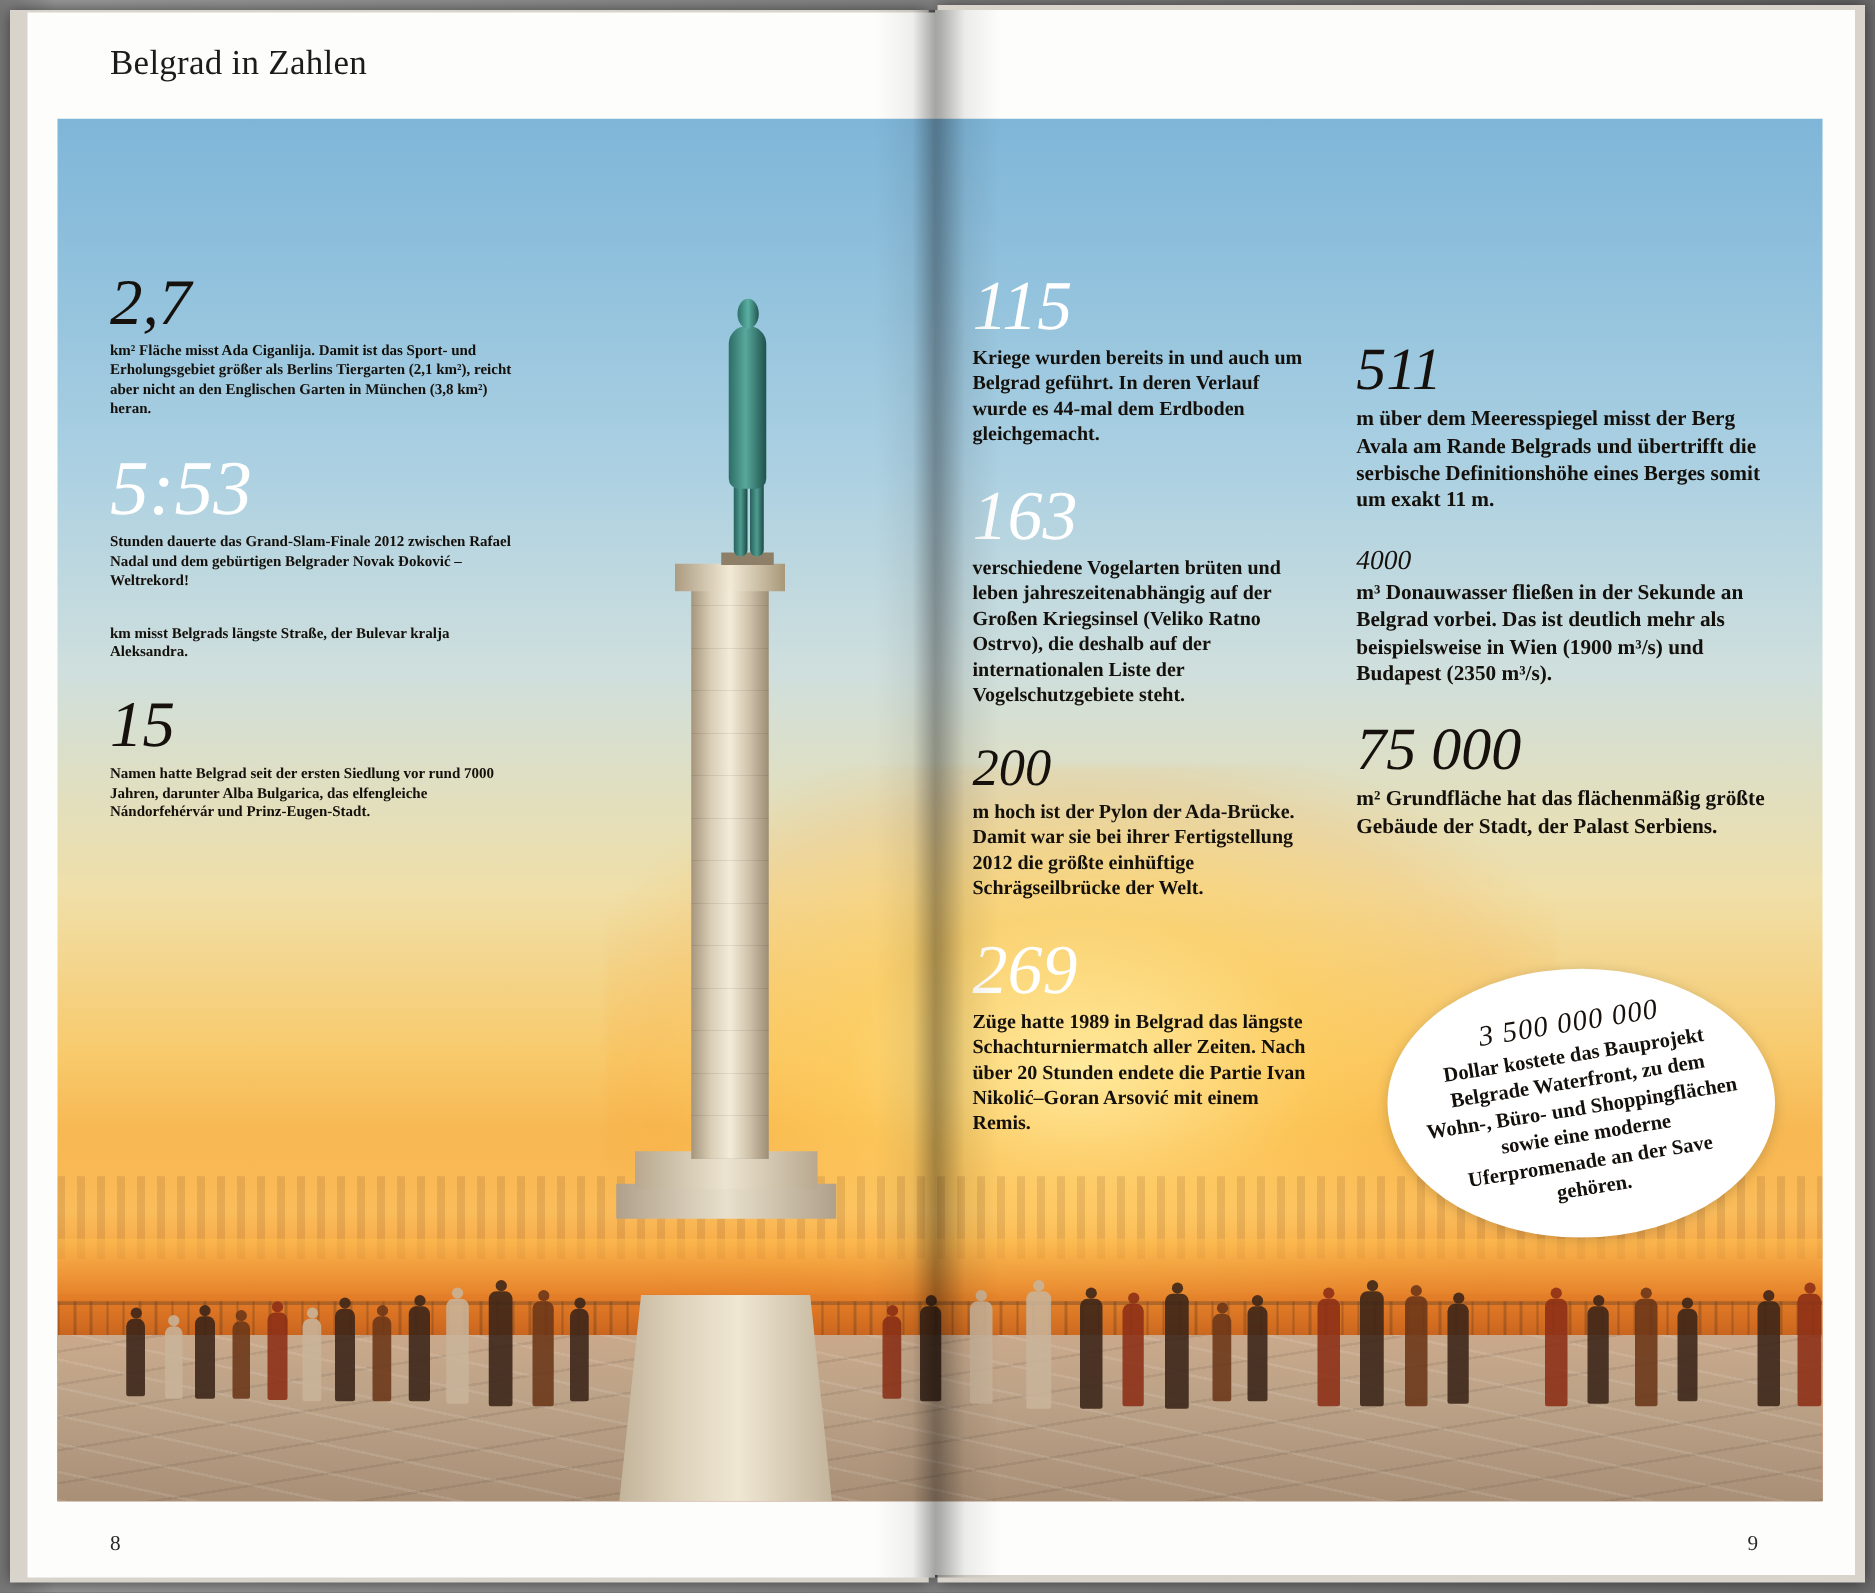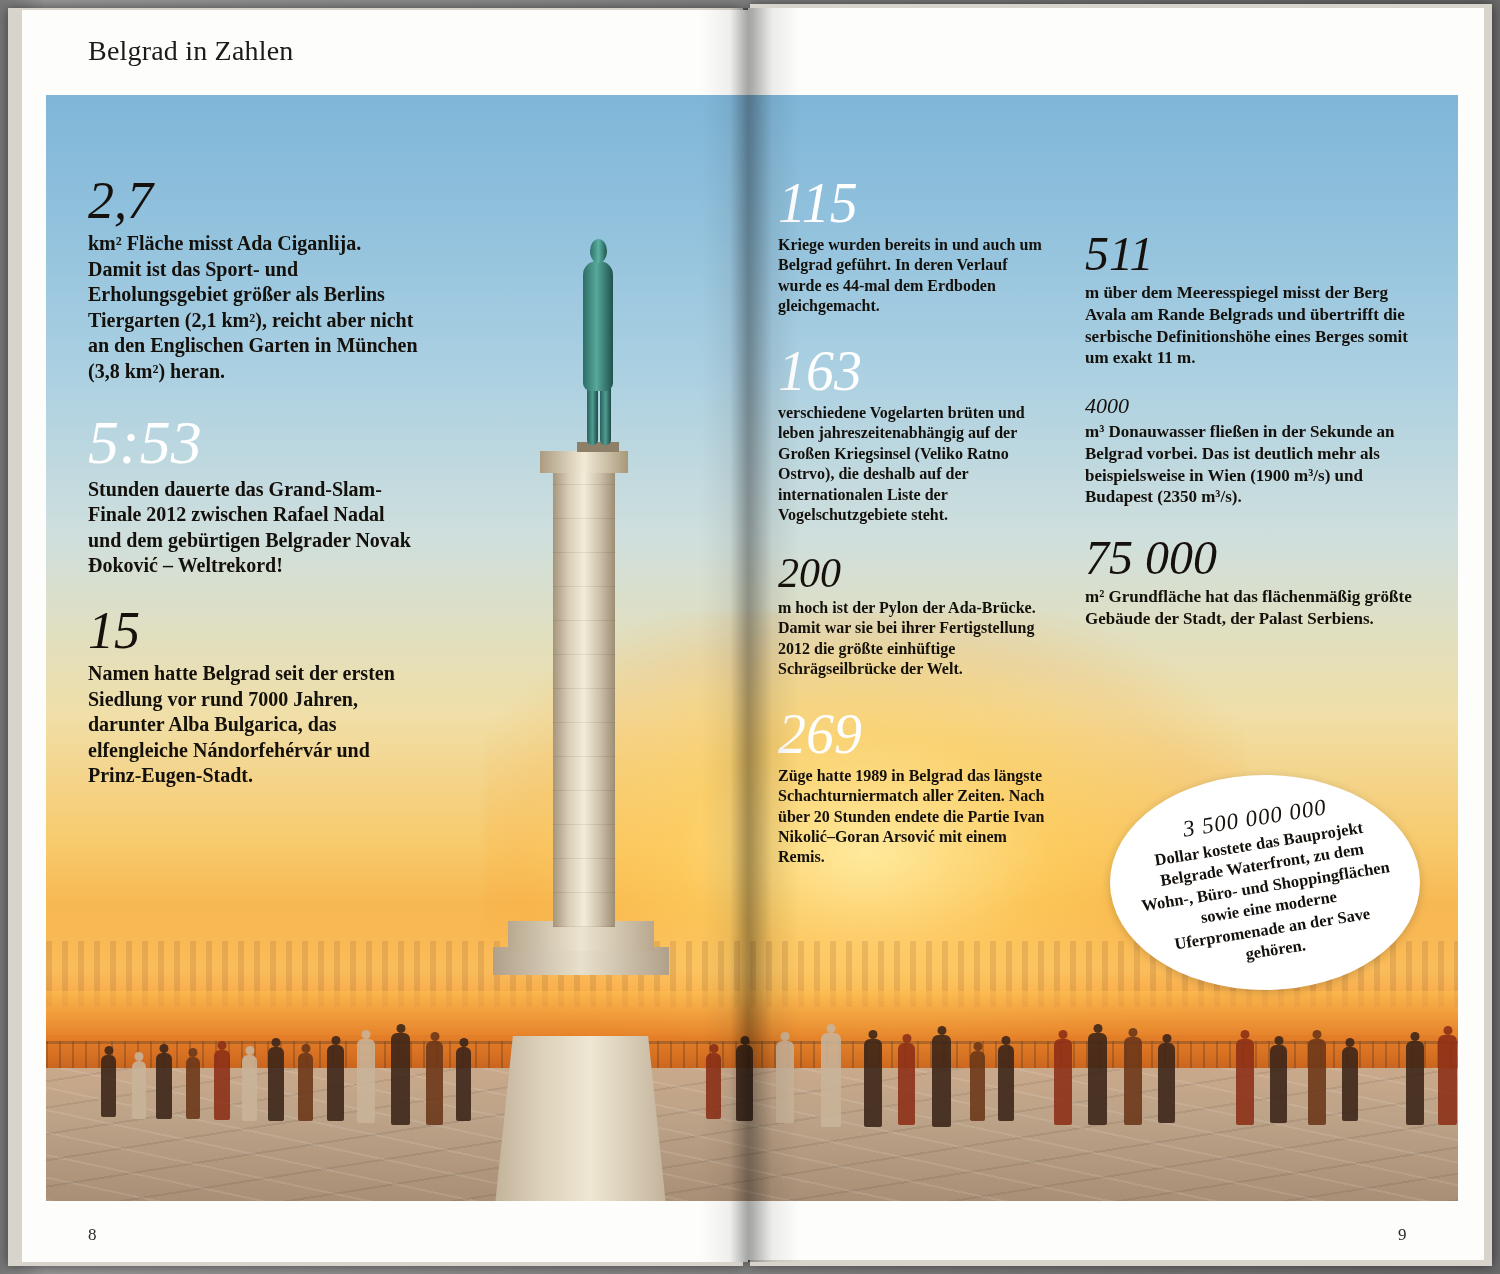--- a/index.html
+++ b/index.html
@@ -182,42 +182,42 @@
   }
   .person.warm { background:#6b3618; }
   .person.red  { background:#8c2f16; }
   .person.lite { background:#c9b49a; }
   .person:before{
     content:"";position:absolute;left:50%;top:-9px;transform:translateX(-50%);
     width:9px;height:9px;border-radius:50%;background:inherit;
   }
 
   
-  .col { position:absolute; }
+  .col { position:absolute;margin-top:42px; }
   .factblock { margin-bottom: 26px; }
   .bignum {
     font-family:"Liberation Serif", serif;
     font-style:italic;
     line-height:1;
     margin-bottom:4px;
   }
   .bignum.dark { color:#16110c; }
   .bignum.light { color:#ffffff; }
   .facttext {
     font-family:"Liberation Serif", serif;
     font-weight:bold;
     color:#14100b;
     line-height:1.28;
   }
 
   
   .col-left { left:88px; top:175px; width:330px; }
   .col-left .bignum { font-size:52px; }
   .col-left .bignum.big { font-size:62px; }
-  .col-left .facttext { font-size:20px; }
+  .col-left .facttext { font-size:12px; }
 
   
   .col-mid { left:778px; top:175px; width:272px; }
   .col-mid .bignum { font-size:56px; }
   .col-mid .bignum.sm { font-size:42px; }
   .col-mid .facttext { font-size:16px; }
 
   
   .col-right { left:1085px; top:230px; width:330px; }
   .col-right .bignum { font-size:48px; }
@@ -344,20 +344,21 @@
   <div class="col col-left">
     <div class="factblock">
       <div class="bignum dark">2,7</div>
       <div class="facttext">km² Fläche misst Ada Ciganlija. Damit ist das Sport- und Erholungsgebiet größer als Berlins Tiergarten (2,1 km²), reicht aber nicht an den Englischen Garten in München (3,8 km²) heran.</div>
     </div>
     <div class="factblock">
       <div class="bignum light big">5:53</div>
       <div class="facttext">Stunden dauerte das Grand-Slam-Finale 2012 zwischen Rafael Nadal und dem gebürtigen Belgrader Novak Đoković – Weltrekord!</div>
     </div>
     <div class="factblock">
+      <div class="facttext">km misst Belgrads längste Straße, der Bulevar kralja Aleksandra.</div>
     </div>
     <div class="factblock">
       <div class="bignum dark">15</div>
       <div class="facttext">Namen hatte Belgrad seit der ersten Siedlung vor rund 7000 Jahren, darunter Alba Bulgarica, das elfengleiche Nándorfehérvár und Prinz-Eugen-Stadt.</div>
     </div>
   </div>
 
   <div class="col col-mid">
     <div class="factblock">
       <div class="bignum light">115</div>

